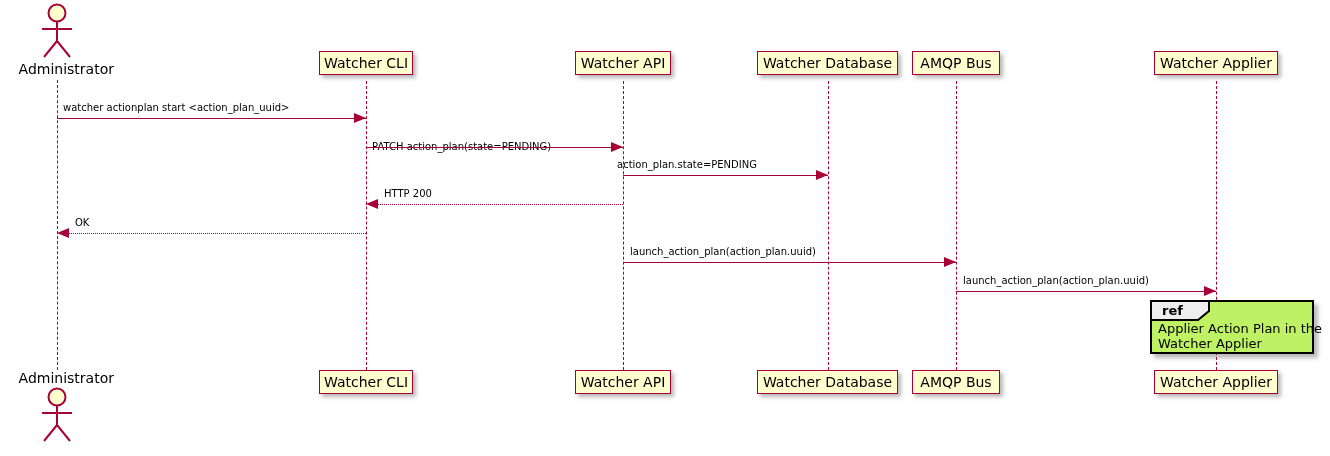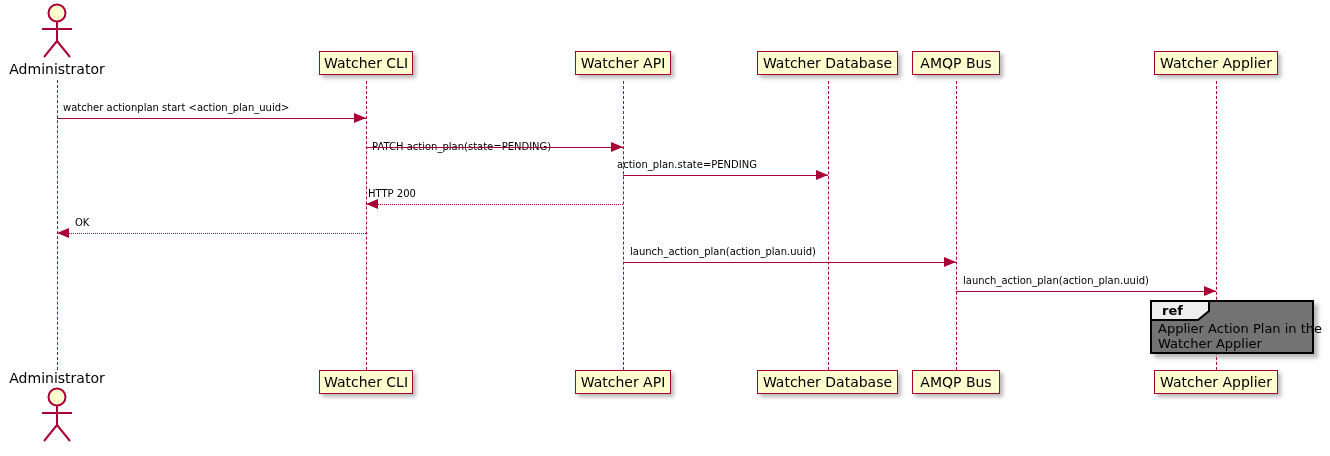--- a/index.html
+++ b/index.html
@@ -26,21 +26,21 @@
     white-space: nowrap;
   }
   .lifeline {
     position: absolute;
     width: 0;
     border-left: 1px dashed #A80036;
   }
   .actor-label {
     position: absolute;
     font-size: 14px;
-    text-align: center;
+    text-align: right;
     white-space: nowrap;
   }
   .msg-label {
     position: absolute;
     font-size: 10px;
     white-space: nowrap;
     line-height: 15px;
   }
   .msg-line {
     position: absolute;
@@ -56,21 +56,21 @@
     border-bottom: 5px solid transparent;
   }
   .arrowhead.right { border-left: 12px solid #A80036; }
   .arrowhead.left  { border-right: 12px solid #A80036; }
   .ref-box {
     position: absolute;
     left: 1150px;
     top: 300px;
     width: 164px;
     height: 54px;
-    background: #737373;
+    background: #bef264;
     border: 2px solid #000000;
     box-shadow: 4px 4px 4px rgba(100,100,100,0.45);
     box-sizing: border-box;
   }
   .ref-pentagon {
     position: absolute;
     left: -2px;
     top: -2px;
   }
   .ref-keyword {
@@ -132,21 +132,21 @@
     <div class="arrowhead right" style="left:611px; top:142px;"></div>
   </div>
 
   <div>
     <div class="msg-label" style="left:617px; top:157px;">action_plan.state=PENDING</div>
     <div class="msg-line" style="left:623px; top:175px; width:205px;"></div>
     <div class="arrowhead right" style="left:816px; top:170px;"></div>
   </div>
 
   <div>
-    <div class="msg-label" style="left:368px; top:186px;">HTTP 200</div>
+    <div class="msg-label" style="left:384px; top:186px;">HTTP 200</div>
     <div class="msg-line dotted" style="left:366px; top:204px; width:257px;"></div>
     <div class="arrowhead left" style="left:366px; top:199px;"></div>
   </div>
 
   <div>
     <div class="msg-label" style="left:75px; top:215px;">OK</div>
     <div class="msg-line dotted" style="left:57px; top:233px; width:309px;"></div>
     <div class="arrowhead left" style="left:57px; top:228px;"></div>
   </div>
 

